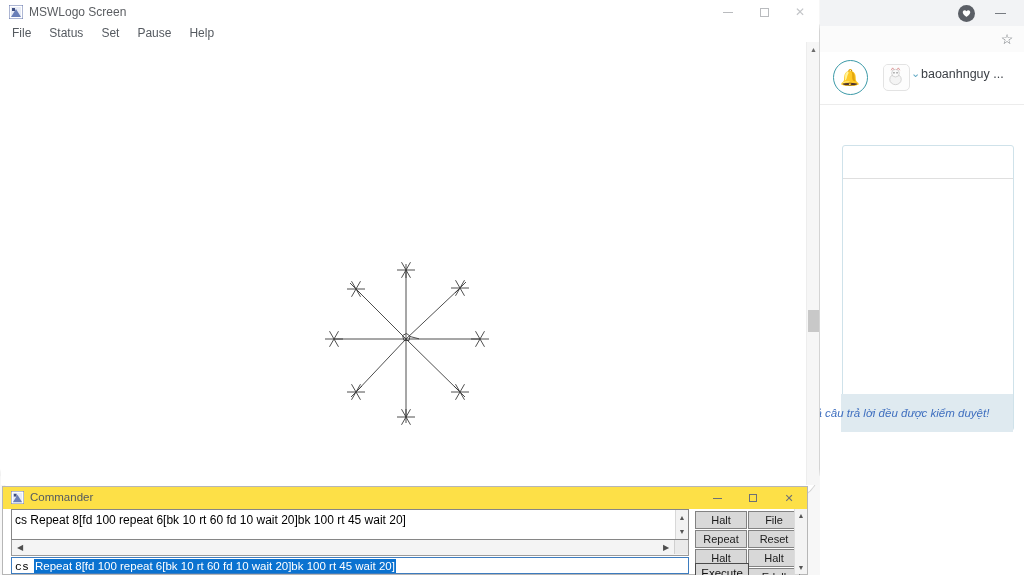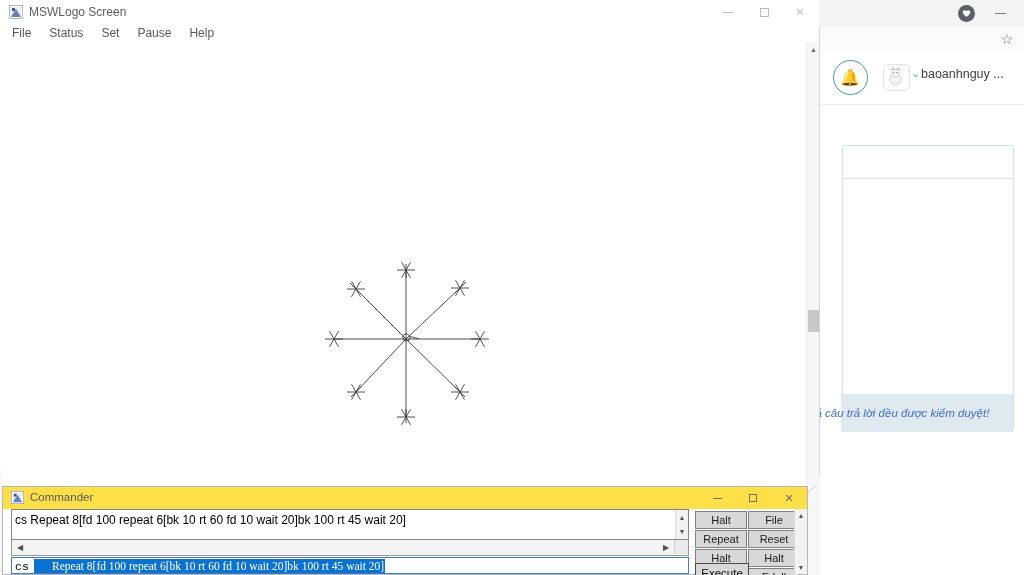--- a/index.html
+++ b/index.html
@@ -87,21 +87,21 @@
   .hist-vsb .a.up{top:0;} .hist-vsb .a.dn{top:14px;}
 
   .hsb{position:absolute;left:8px;top:53px;width:678px;height:16px;background:#f4f4f4;border:1px solid #9a9a9a;border-top:none;box-sizing:border-box;}
   .hsb .a{position:absolute;top:0;width:14px;height:14px;display:flex;align-items:center;justify-content:center;font-size:8px;color:#4f4f4f;}
   .hsb .a.l{left:1px;} .hsb .a.r{right:15px;}
   .hsb .pg{position:absolute;right:0;top:0;width:14px;height:14px;background:#eaeaea;border-left:1px solid #cfcfcf;box-sizing:border-box;}
 
   .inputline{position:absolute;left:8px;top:70px;width:678px;height:17px;background:#ffffff;border:1px solid #3d7cbf;box-sizing:border-box;}
   .inputline .pfx{position:absolute;left:3px;top:2px;font-family:"Liberation Mono", monospace;font-size:11.5px;color:#000;white-space:pre;}
   .inputline .sel{position:absolute;left:22px;top:1px;height:14px;background:#0b72d0;color:#ffffff;
-                  font-family:Liberation Serif, serif;font-size:11.5px;white-space:pre;padding:1px 1px 0 18px;box-sizing:border-box;}
+                  font-family:Liberation Sans, sans-serif;font-size:11.5px;white-space:pre;padding:1px 1px 0 1px;box-sizing:border-box;}
 
   .btns{position:absolute;left:692px;top:24px;width:106px;}
   .btnrow{display:flex;}
   .ubtn{width:52px;height:18px;margin:0 1px 1px 0;border:1px solid #828282;background:#d8d8d8;
         font-size:11px;color:#1b1b1b;display:flex;align-items:center;justify-content:center;box-sizing:border-box;
         font-family:"Liberation Sans", sans-serif;}
   .exec{position:absolute;left:692px;top:76px;width:54px;height:19px;border:1px solid #4a4a4a;background:#d8d8d8;
         font-size:11.5px;color:#101010;display:flex;align-items:center;justify-content:center;box-sizing:border-box;z-index:4;}
 
   .cmd-vsb{position:absolute;right:0;top:22px;width:13px;height:65px;background:#f3f3f3;border-left:1px solid #dcdcdc;box-sizing:border-box;}

